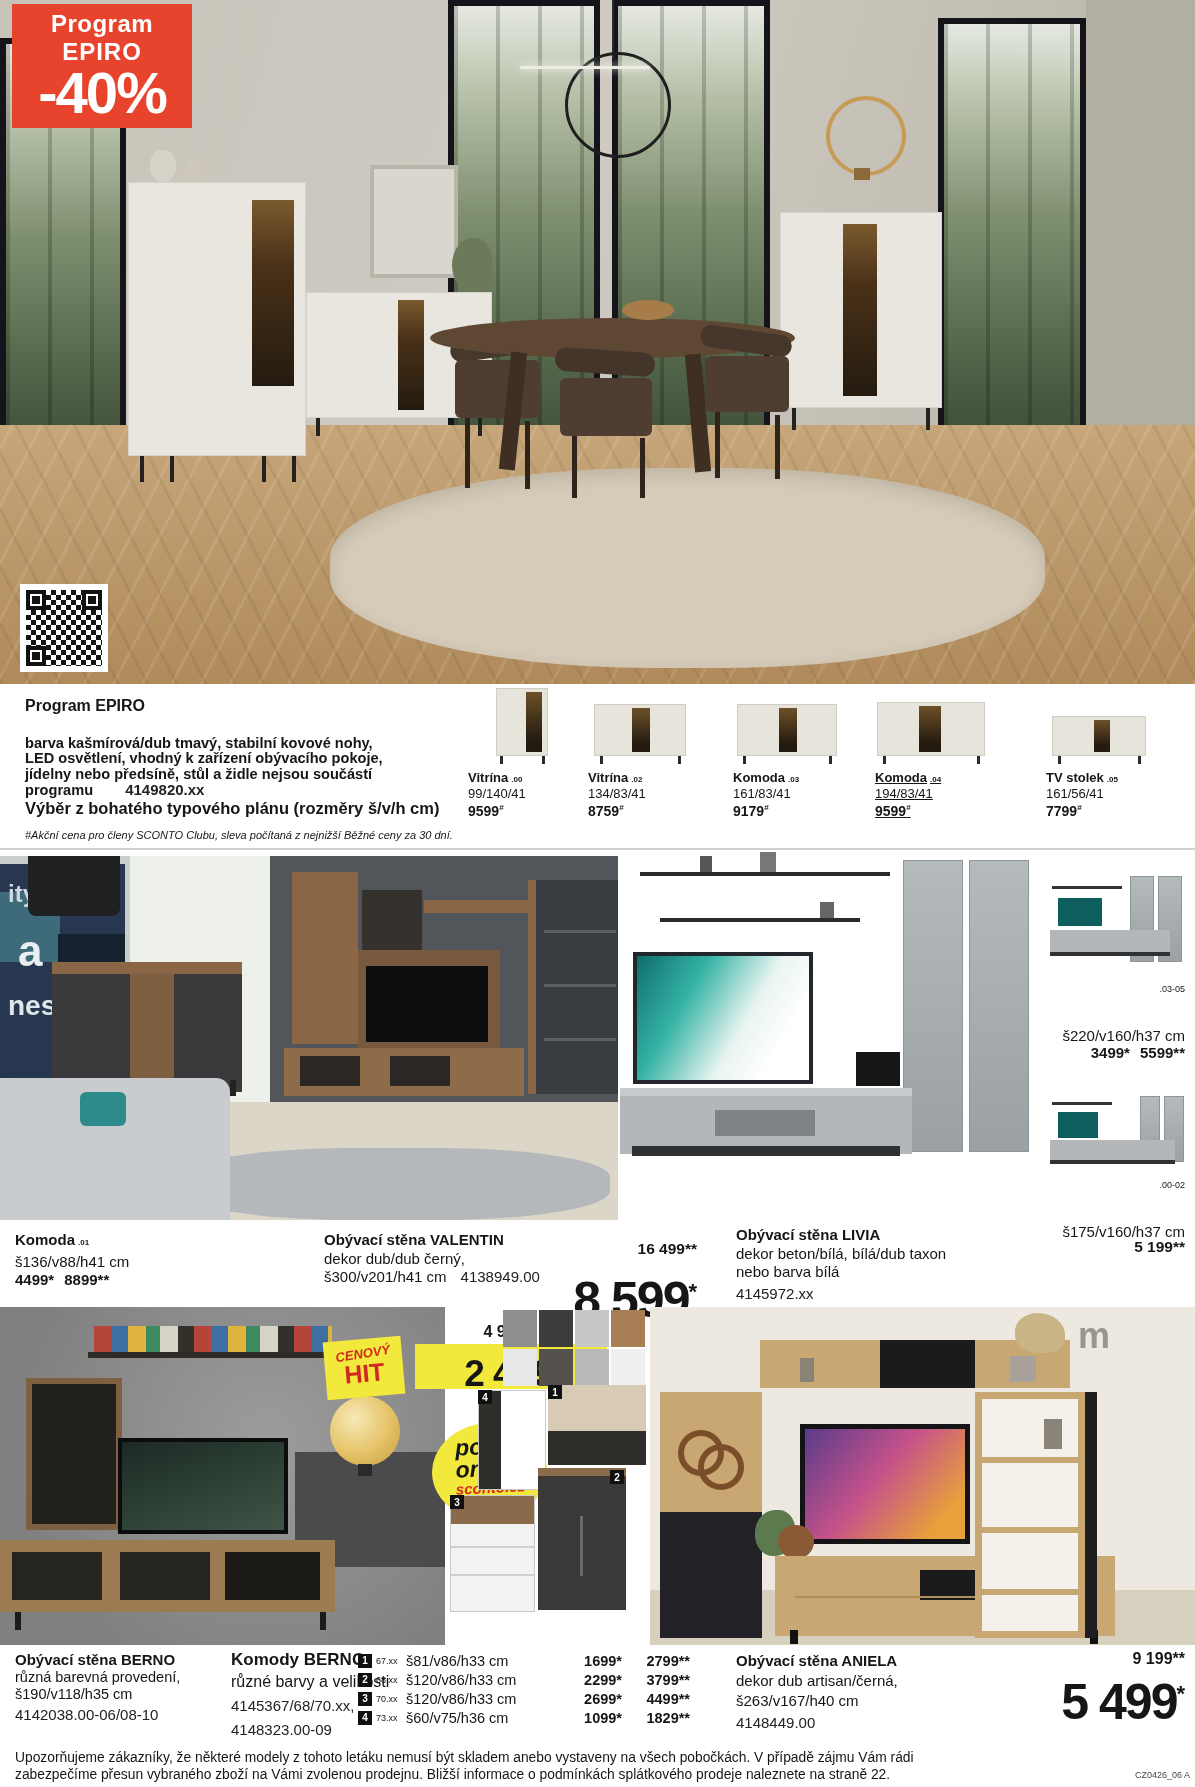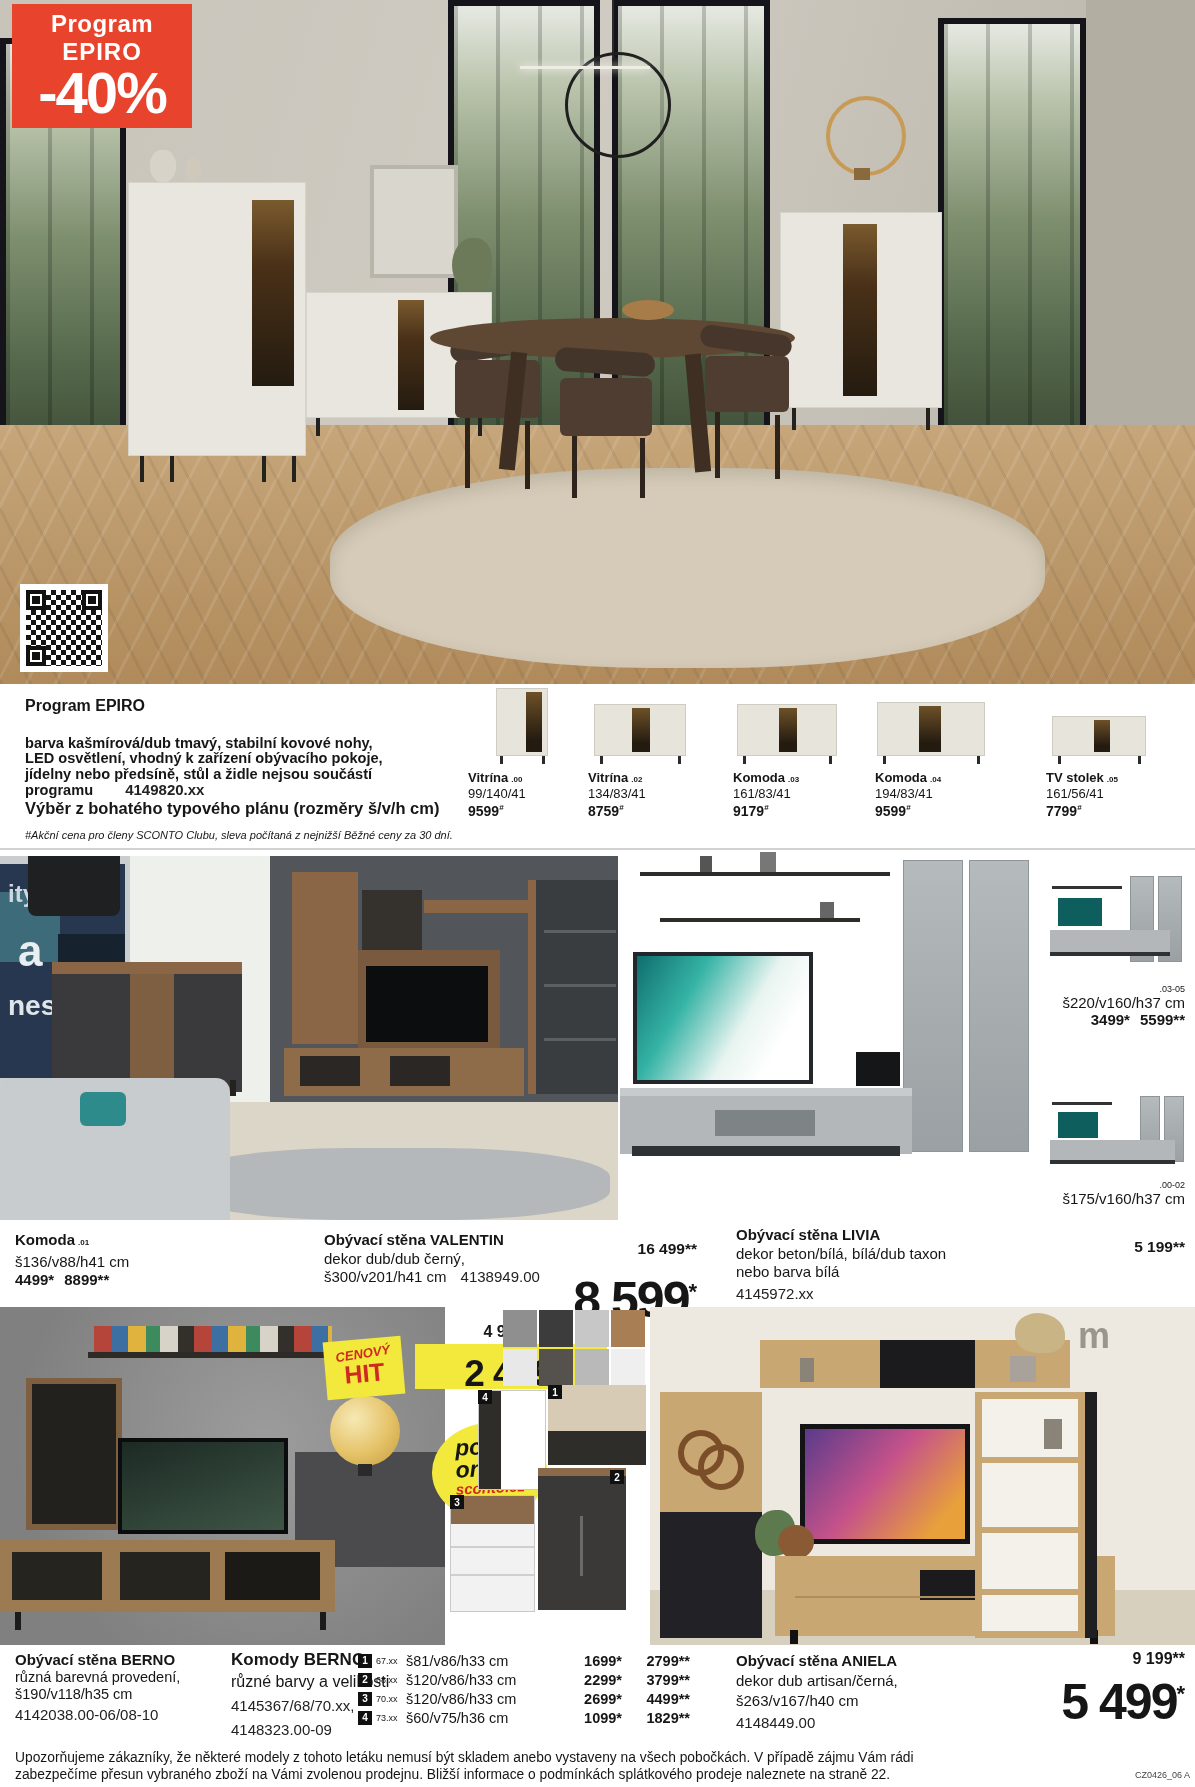--- a/index.html
+++ b/index.html
@@ -65,21 +65,21 @@
   .pricebox{text-align:right;}
   .oldp{font-size:15.5px;font-weight:bold;}
   .bigp{font-size:50px;font-weight:bold;letter-spacing:-2px;line-height:46px;}
   .bigp sup{font-size:22px;vertical-align:18px;letter-spacing:0;}
 
   
   .slab{background:linear-gradient(180deg,#b5babc 0%,#9aa0a3 100%);border:1px solid #8e9497;box-sizing:border-box;}
   .greyboard{background:#b3b7b9;}
   .capt{text-align:right;}
   .capt .cc{font-size:9px;}
-  .capt .cd{font-size:15px;}
+  .capt .cd{font-size:15px;margin-top:33px;}
   .capt .cp{font-size:15px;font-weight:bold;}
 
   
   .yellow{background:#f3e93c;}
   .hitbox{left:325px;top:1339px;width:78px;height:58px;transform:rotate(-5deg);text-align:center;}
   .hit1{font-size:13px;font-weight:bold;font-style:italic;color:#cf2a22;margin-top:7px;transform:rotate(-4deg);}
   .hit2{font-size:25px;font-weight:800;color:#cf2a22;line-height:24px;}
   .band{left:415px;top:1344px;width:192px;height:45px;text-align:center;}
   .band .bp{font-size:37px;font-weight:bold;line-height:45px;letter-spacing:-1px;}
   .band .bp sup{font-size:18px;vertical-align:14px;}
@@ -226,21 +226,21 @@
       <div class="tbody" style="left:4px;top:16px;width:100px;height:52px;"></div>
       <div class="tslot" style="left:46px;top:20px;width:18px;height:44px;"></div>
       <div class="tleg" style="left:10px;top:68px;height:8px;"></div>
         <div class="tleg" style="left:96px;top:68px;height:8px;"></div>
     </div>
     <div class="pname"><span>Komoda</span><span class="pvar">.03</span></div>
     <div class="pdims">161/83/41</div>
     <div class="pprice"><span>9179</span><sup>#</sup></div>
   </div>
 
-  <div class="abs pcol" style="left:875px;">
+  <div class="abs pcol" style="left:875px;text-decoration:underline;">
     <div class="pthumb">
       <div class="tbody" style="left:2px;top:14px;width:108px;height:54px;"></div>
       <div class="tslot" style="left:44px;top:18px;width:22px;height:46px;"></div>
       <div class="tleg" style="left:8px;top:68px;height:8px;"></div>
         <div class="tleg" style="left:102px;top:68px;height:8px;"></div>
     </div>
     <div class="pname"><span>Komoda</span><span class="pvar">.04</span></div>
     <div class="pdims">194/83/41</div>
     <div class="pprice"><span>9599</span><sup>#</sup></div>
   </div>

